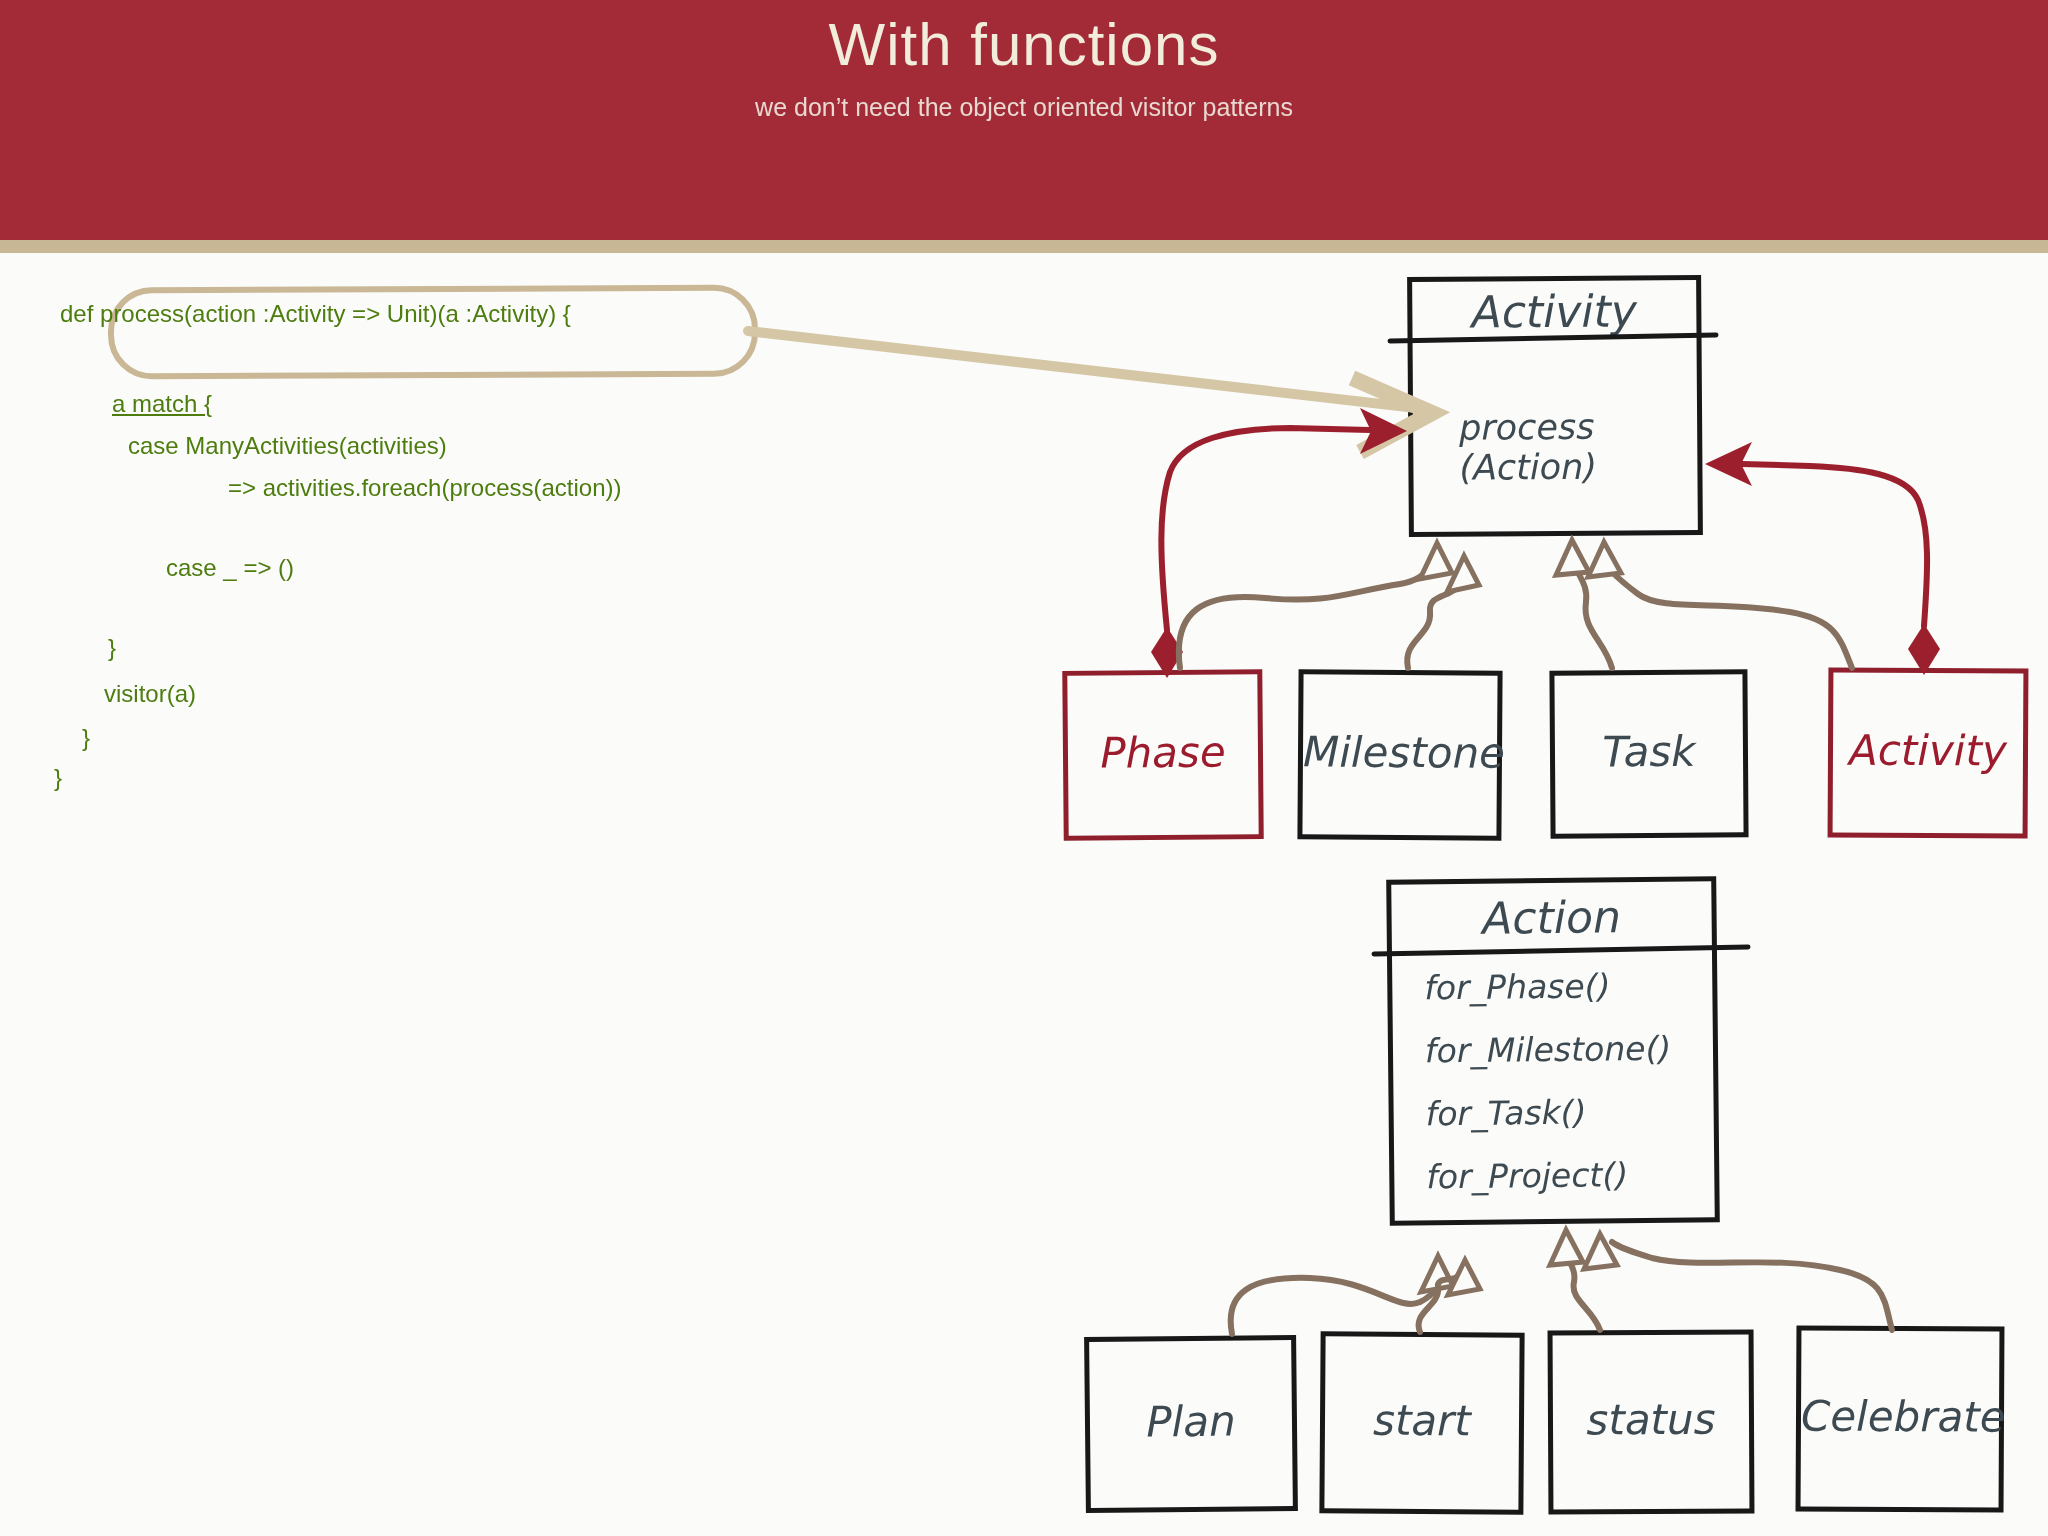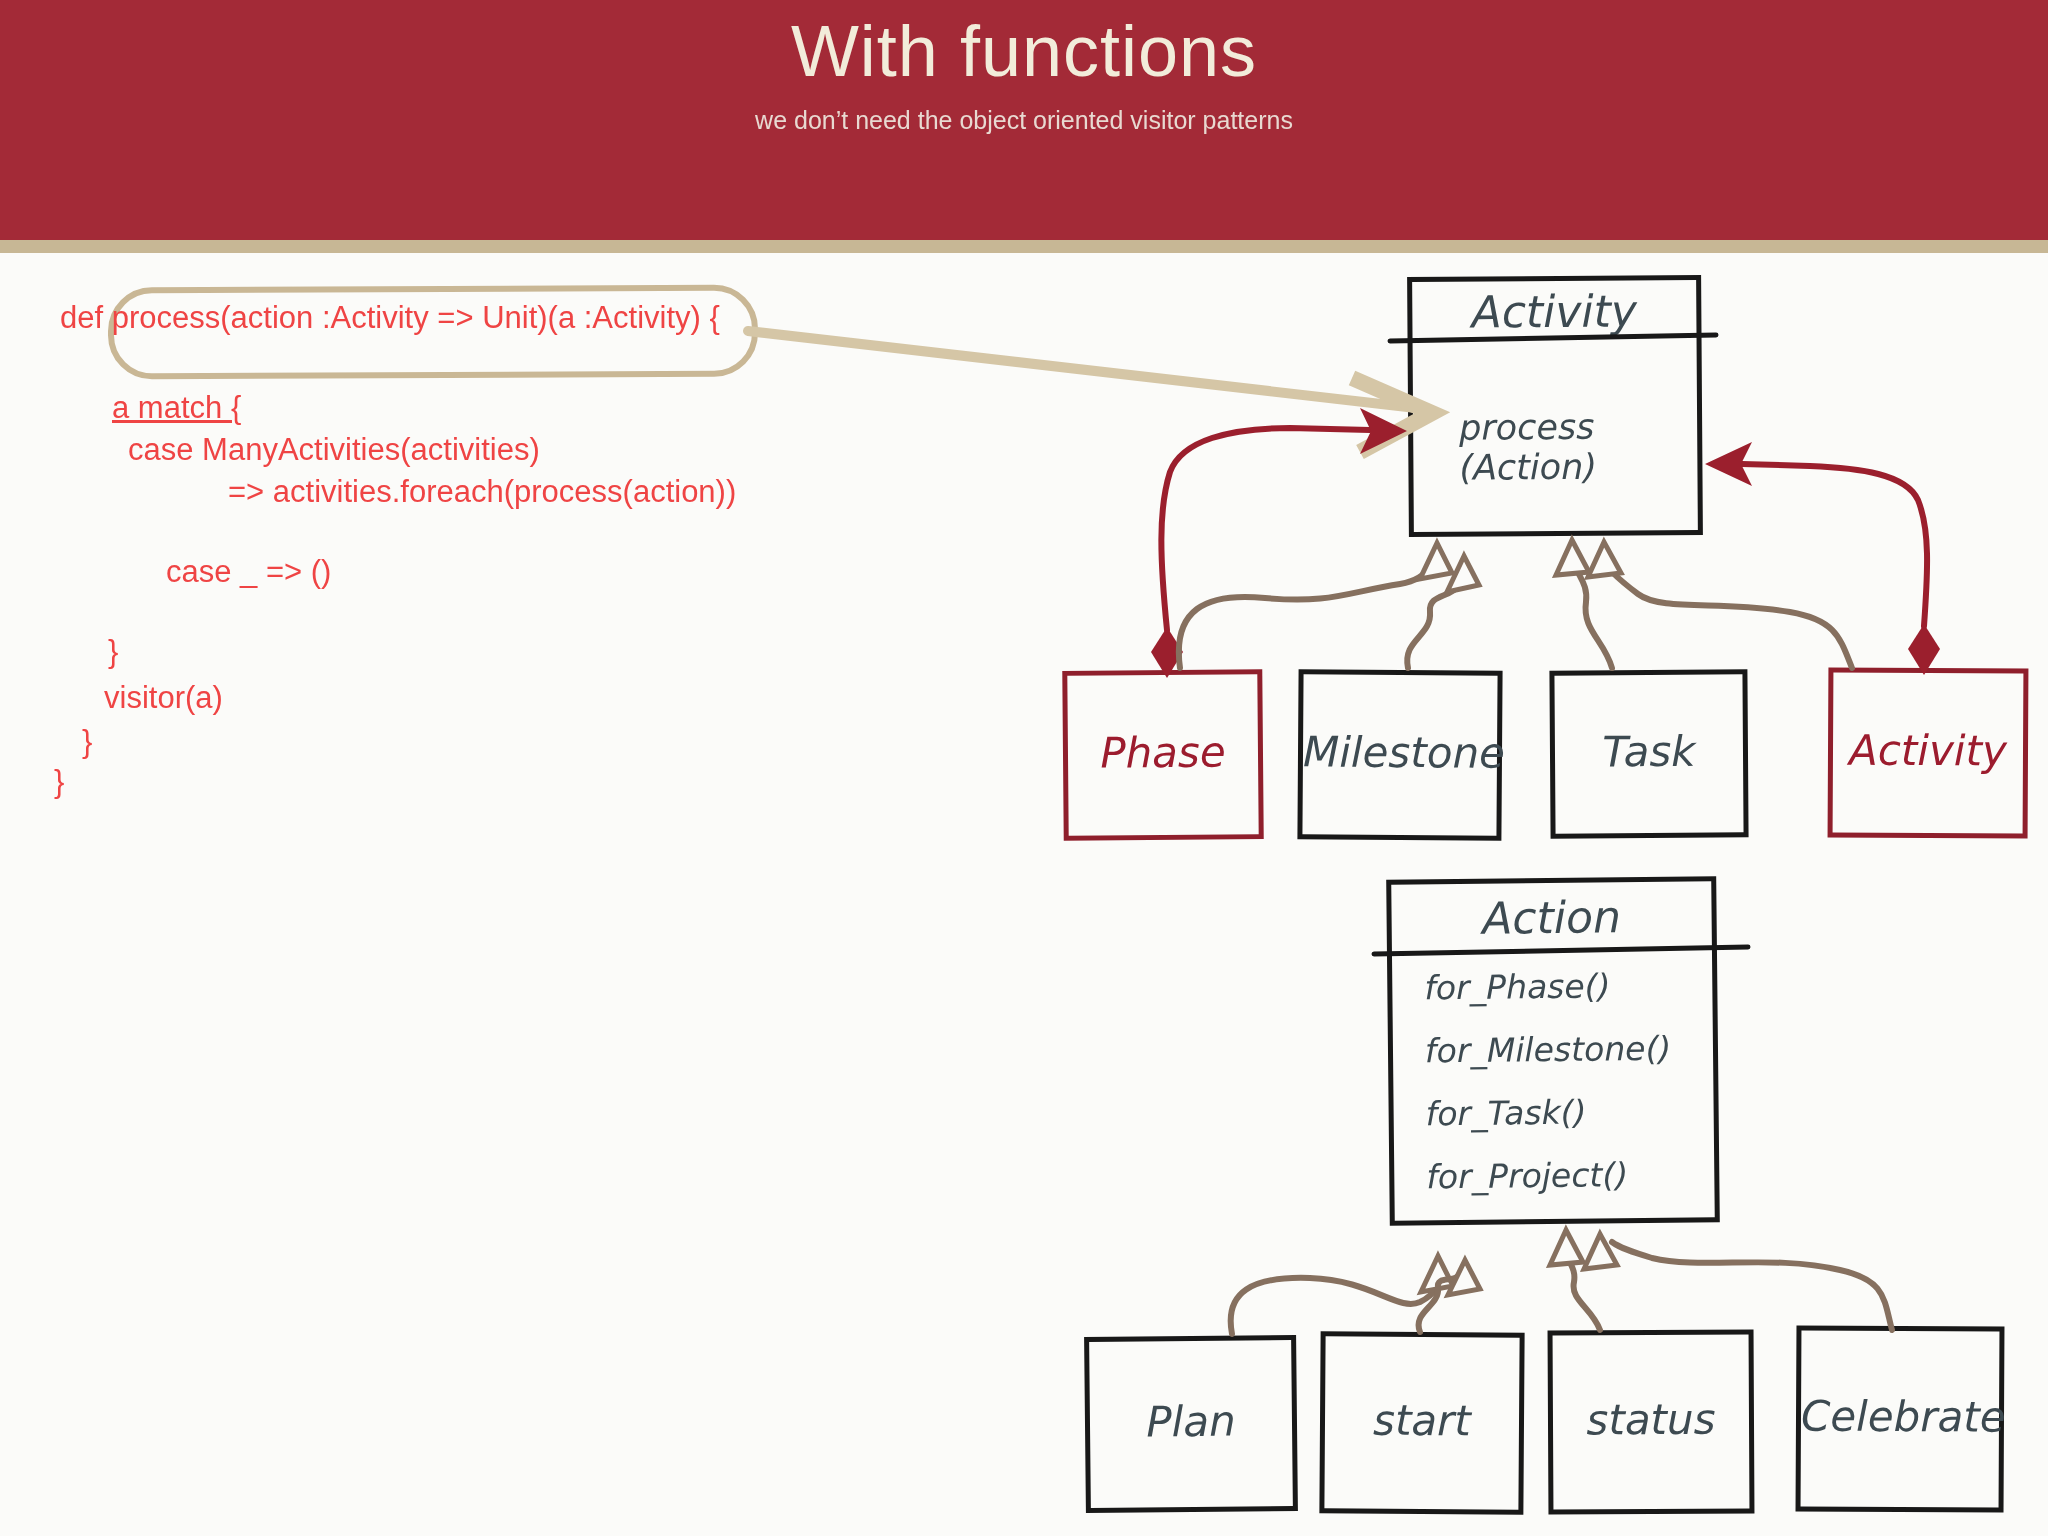--- a/index.html
+++ b/index.html
@@ -1,25 +1,25 @@
 <!DOCTYPE html>
 <html><head>
 <meta charset="utf-8">
 <style>
   html,body{margin:0;padding:0;background:#ffffff;}
   .slide{position:relative;width:2048px;height:1536px;background:#fbfbf9;overflow:hidden;
          font-family:"Liberation Sans",sans-serif;}
   
   .header{position:absolute;left:0;top:0;width:2048px;height:240px;background:#a32a37;
           display:flex;flex-direction:column;align-items:center;}
-  .header .title{margin:0;margin-top:10px;font-size:72px;font-weight:400;color:#f2ecda;letter-spacing:1px;}
+  .header .title{margin:0;margin-top:10px;font-size:60px;font-weight:400;color:#f2ecda;letter-spacing:1px;}
   .header .subtitle{margin:0;margin-top:14px;font-size:25px;font-weight:400;color:#e8d9d1;}
   .tan-band{position:absolute;left:0;top:240px;width:2048px;height:13px;background:#c7b795;}
   
-  .code-line{position:absolute;font-size:31px;color:#ef4444;white-space:pre;z-index:3;}
+  .code-line{position:absolute;font-size:24px;color:#4d7c0f;white-space:pre;z-index:3;}
   .highlight-oval{position:absolute;left:108px;top:286px;width:638px;height:80px;
                   border:6px solid #c9b795;border-radius:44px;transform:rotate(-0.25deg);z-index:2;}
   
   .dbox{position:absolute;border:5px solid #181818;z-index:1;box-sizing:border-box;}
   .dbox .lbl{position:absolute;left:0;right:0;top:50%;transform:translateY(-55%);
              text-align:center;font-family:"DejaVu Sans",sans-serif;font-style:italic;
              font-size:42px;color:#3d4a51;}
   .dbox.red{border-color:#8f1f2c;}
   .dbox.red .lbl{color:#9c1c2e;}
   .classbox{position:absolute;border:5px solid #181818;z-index:1;box-sizing:border-box;}

